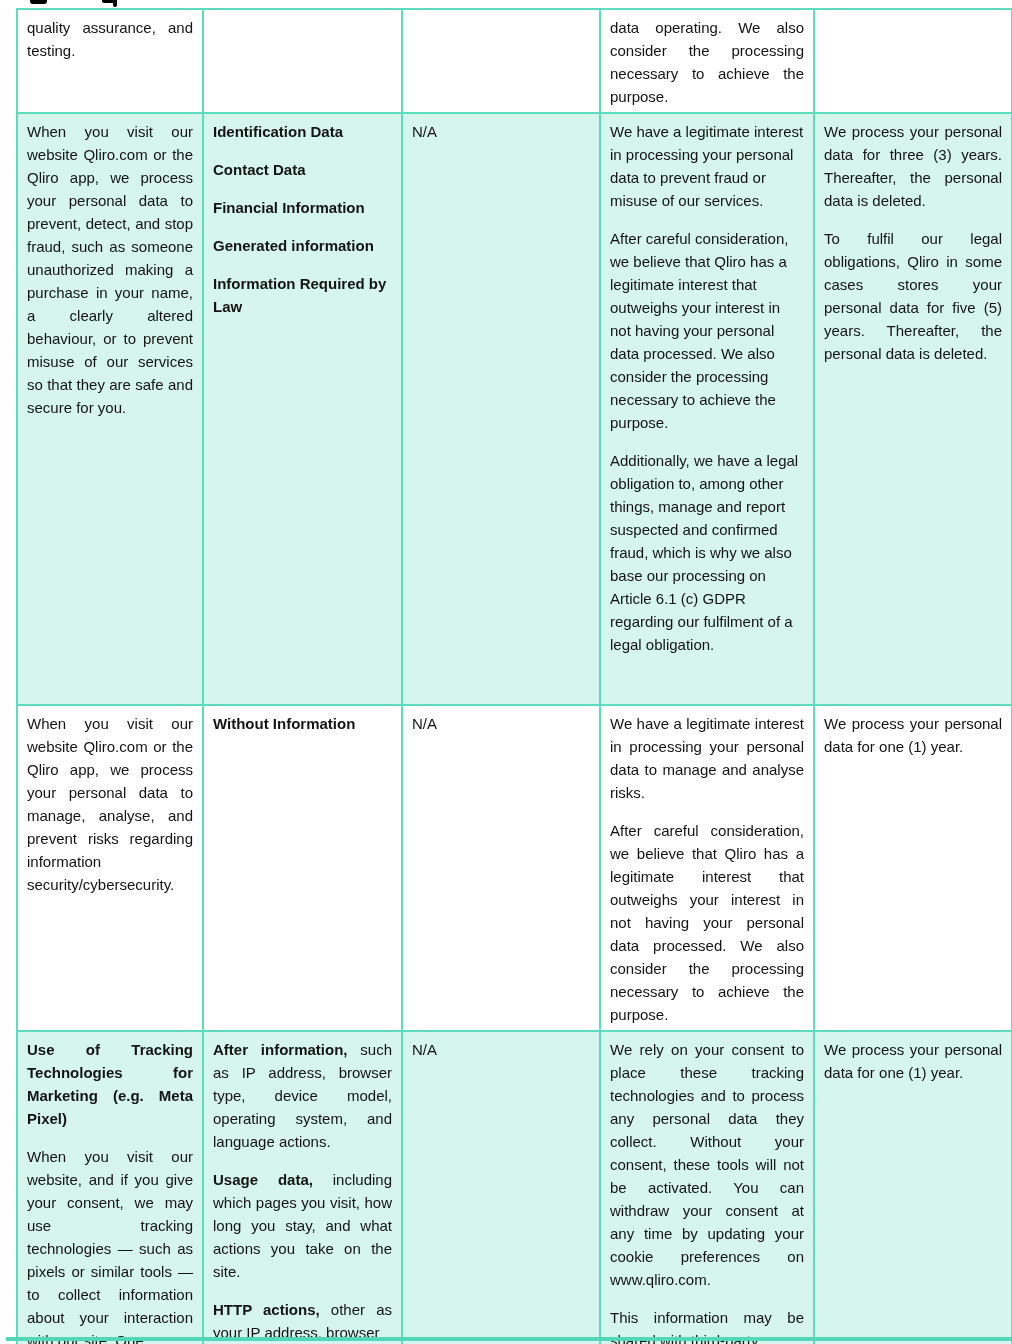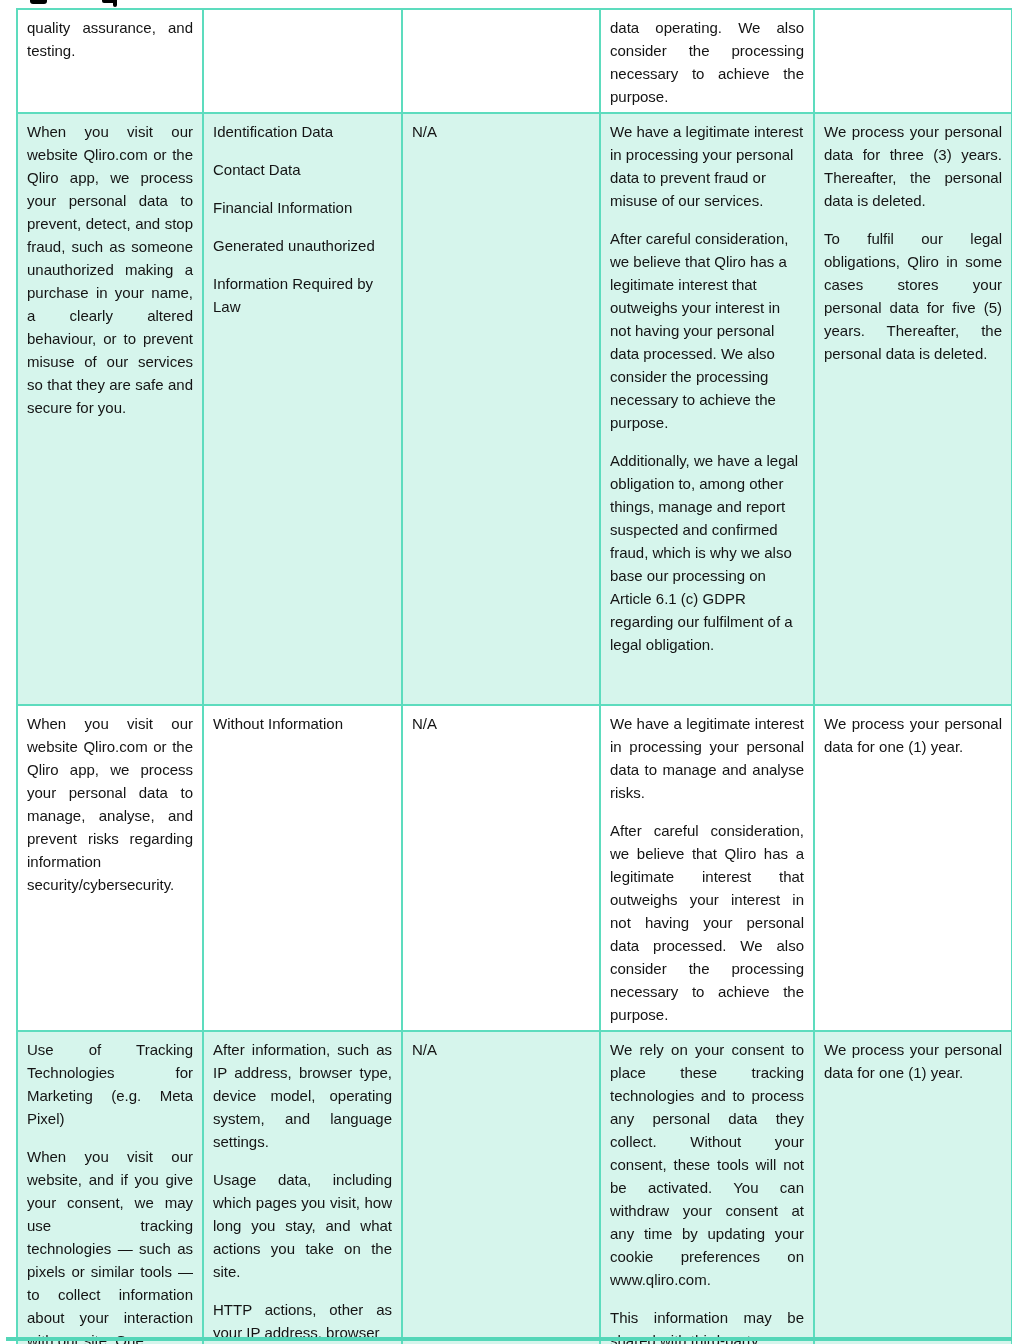--- a/index.html
+++ b/index.html
@@ -34,21 +34,21 @@
     font-size:15px;
     line-height:23px;
     overflow:hidden;
   }
   td.fill-green{background:var(--green-fill,#d6f5ec);}
   td.fill-white{background:#ffffff;}
   td.align-justify{text-align:justify;}
   td.align-left{text-align:left;}
   table.privacy p{margin:0 0 15px 0;}
   table.privacy p:last-child{margin-bottom:0;}
-  table.privacy strong{font-weight:400;}
+  table.privacy strong{font-weight:700;}
 
   .page-break-line{
     position:absolute;
     left:0;
     top:1337px;
     width:1012px;
     height:4px;
     background:var(--page-break-color,#54d6b8);
   }
 </style>
@@ -82,21 +82,21 @@
           <td class="fill-white align-justify"></td>
         </tr>
         <tr style="height: 592px;">
           <td class="fill-green align-justify">
             <p><span>When you visit our website Qliro.com or the Qliro app, we process your personal data to prevent, detect, and stop fraud, such as someone unauthorized making a purchase in your name, a clearly altered behaviour, or to prevent misuse of our services so that they are safe and secure for you.</span></p>
           </td>
           <td class="fill-green align-left">
             <p><strong>Identification Data</strong></p>
             <p><strong>Contact Data</strong></p>
             <p><strong>Financial Information</strong></p>
-            <p><strong>Generated unauthorized</strong></p>
+            <p><strong>Generated information</strong></p>
             <p><strong>Information Required by Law</strong></p>
           </td>
           <td class="fill-green align-left">
             <p><span>N/A</span></p>
           </td>
           <td class="fill-green align-left">
             <p><span>We have a legitimate interest in processing your personal data to prevent fraud or misuse of our services.</span></p>
             <p><span>After careful consideration, we believe that Qliro has a legitimate interest that outweighs your interest in not having your personal data processed. We also consider the processing necessary to achieve the purpose.</span></p>
             <p><span>Additionally, we have a legal obligation to, among other things, manage and report suspected and confirmed fraud, which is why we also base our processing on Article 6.1 (c) GDPR regarding our fulfilment of a legal obligation.</span></p>
           </td>
@@ -122,21 +122,21 @@
           <td class="fill-white align-justify">
             <p><span>We process your personal data for one (1) year.</span></p>
           </td>
         </tr>
         <tr style="height: 330px;">
           <td class="fill-green align-justify">
             <p><strong>Use of Tracking Technologies for Marketing (e.g. Meta Pixel)</strong></p>
             <p><span>When you visit our website, and if you give your consent, we may use tracking technologies — such as pixels or similar tools — to collect information about your interaction with our site. One</span></p>
           </td>
           <td class="fill-green align-justify">
-            <p><strong>After information,</strong><span> such as IP address, browser type, device model, operating system, and language settings.</span></p>
+            <p><strong>After information,</strong><span> such as IP address, browser type, device model, operating system, and language actions.</span></p>
             <p><strong>Usage data,</strong><span> including which pages you visit, how long you stay, and what actions you take on the site.</span></p>
             <p><strong>HTTP actions,</strong><span> other as your IP address, browser</span></p>
           </td>
           <td class="fill-green align-left">
             <p><span>N/A</span></p>
           </td>
           <td class="fill-green align-justify">
             <p><span>We rely on your consent to place these tracking technologies and to process any personal data they collect. Without your consent, these tools will not be activated. You can withdraw your consent at any time by updating your cookie preferences on www.qliro.com.</span></p>
             <p><span>This information may be shared with third-party</span></p>
           </td>

